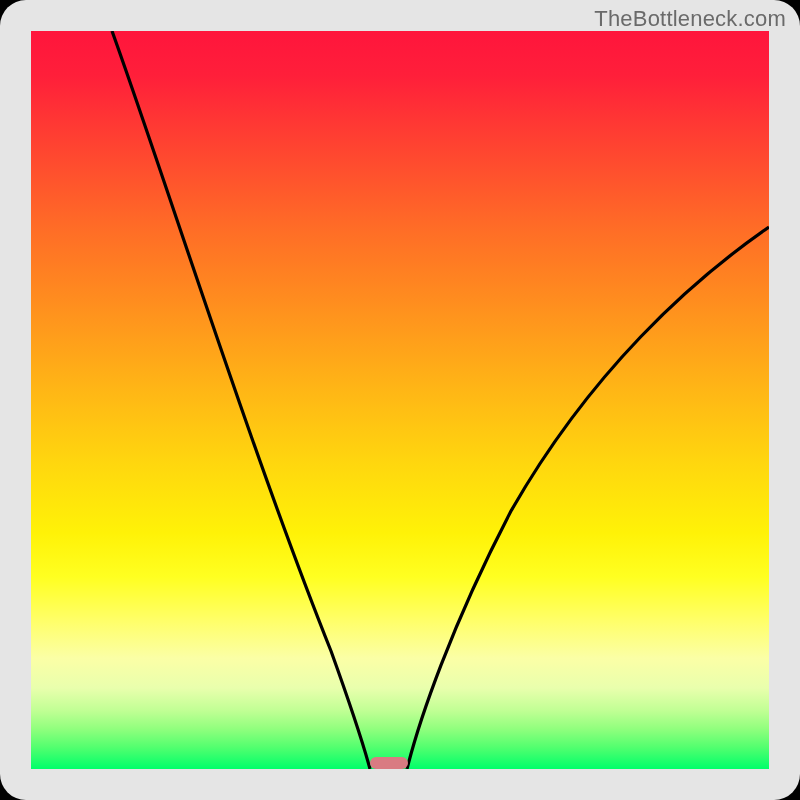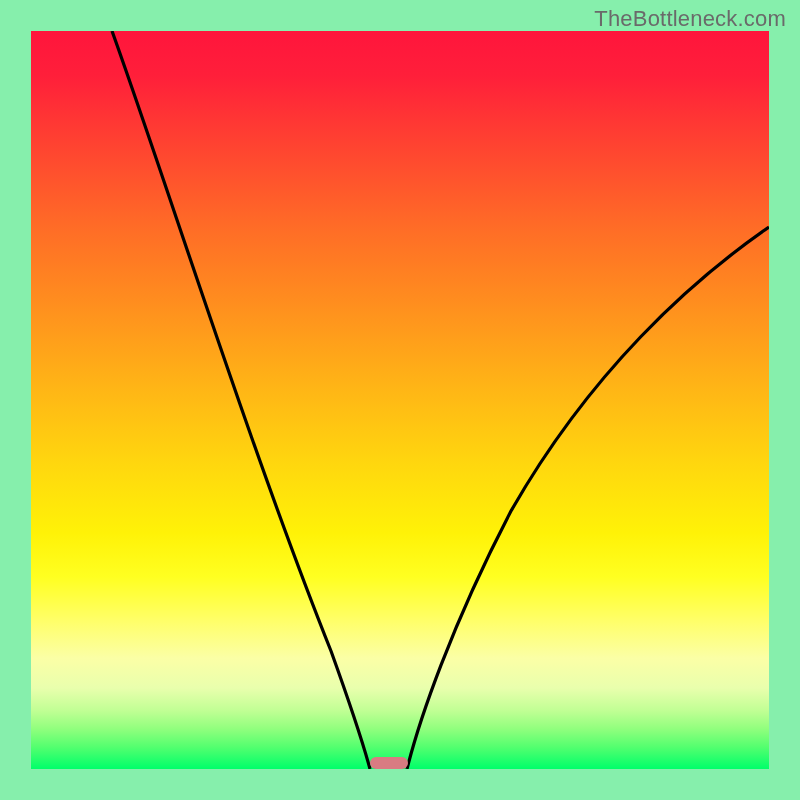--- a/index.html
+++ b/index.html
@@ -10,21 +10,22 @@
     background: #000;
     overflow: hidden;
     font-family: Arial, Helvetica, sans-serif;
   }
   .frame {
     position: absolute;
     left: 0;
     top: 0;
     width: 800px;
     height: 800px;
-    background: #86efac;
+    background: #e5e5e5;
+    border-radius: 26px;
   }
   .plot {
     position: absolute;
     left: 31px;
     top: 31px;
     width: 738px;
     height: 738px;
     overflow: hidden;
   }
   .gradient {

